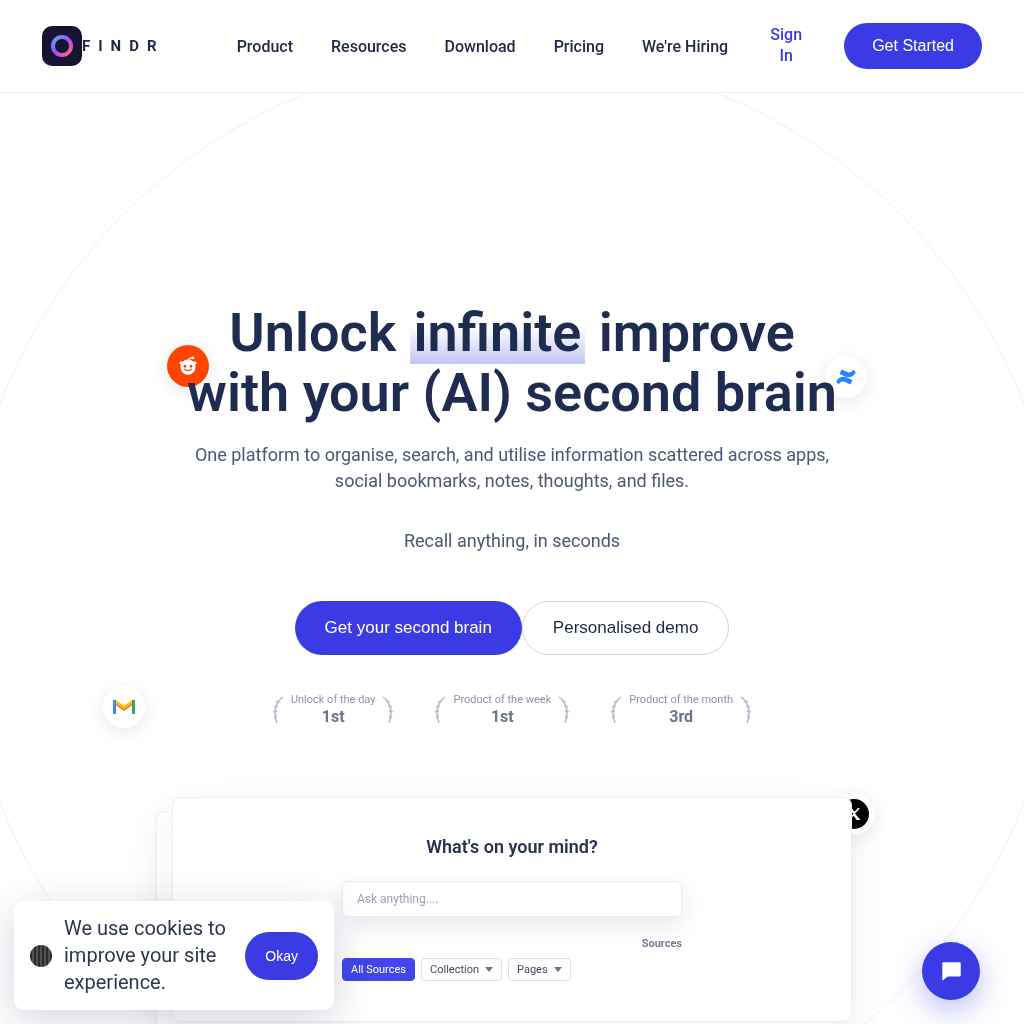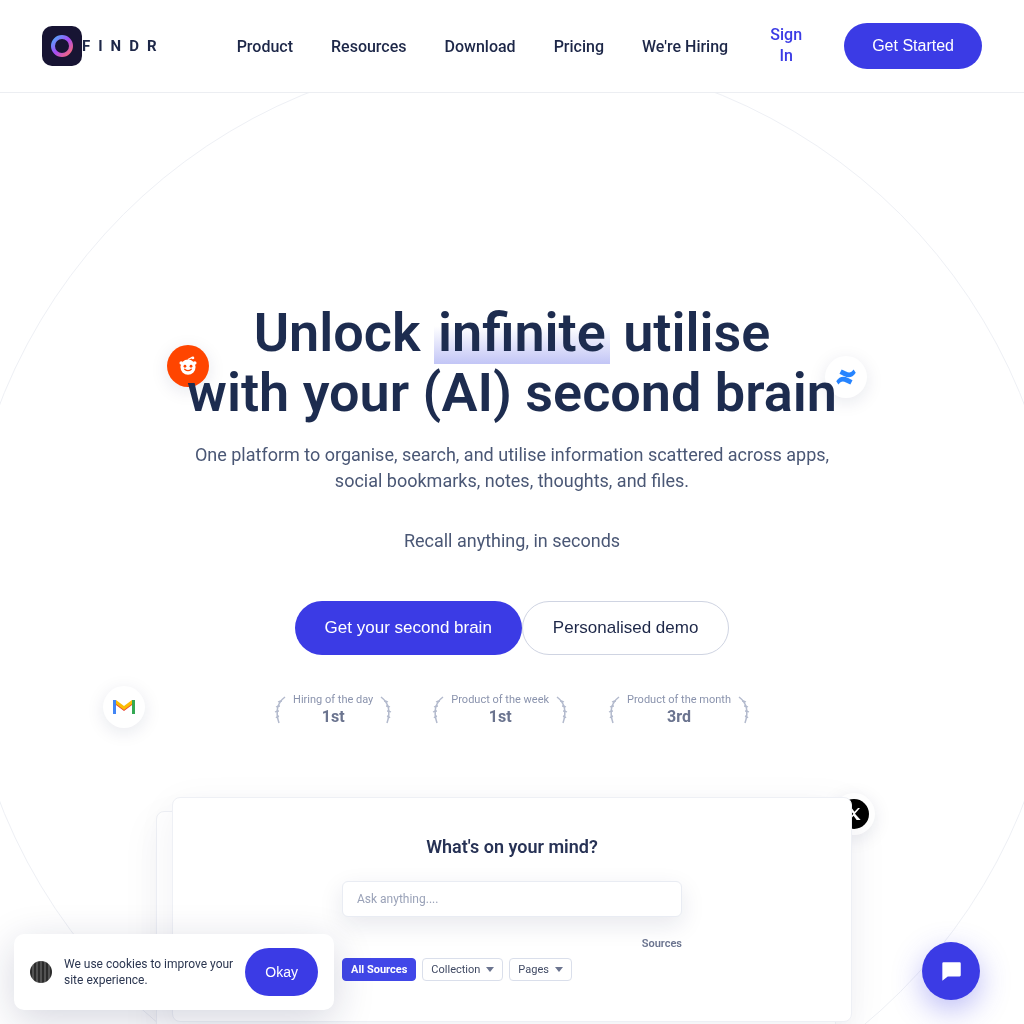--- a/index.html
+++ b/index.html
@@ -219,21 +219,21 @@
   .chips { margin-top:8px; display:flex; gap:6px; }
   .chip {
     border:1px solid #dadfeb;
     border-radius:4px;
     padding:4px 8px;
     font-size:11px;
     color:#404a64;
     display:flex; align-items:center; gap:6px;
     background:#fff;
   }
-  .chip.primary { background:#4147e8; color:#fff; border-color:#4147e8;font-weight:bold; }
+  .chip.primary { background:#4147e8; color:#fff; border-color:#4147e8; }
   .chev-down {
     width:0;height:0;border-left:4px solid transparent;border-right:4px solid transparent;border-top:5px solid #6b748f;
   }
 
   
   .cookie {
     position: absolute;
     left: 14px; bottom: 14px;
     width: 320px;
     background:#fff;
@@ -243,21 +243,21 @@
     display:flex;
     align-items:center;
     gap:12px;
     z-index:50;
   }
   .cookie-icon {
     width:22px;height:22px;border-radius:50%;
     background: repeating-linear-gradient(90deg,#2b2b2b,#2b2b2b 2px,#525252 2px,#525252 4px);
     flex:none;
   }
-  .cookie-text { font-size:12px; color:#2b3650; line-height:1.35; }
+  .cookie-text { font-size:20px; color:#2b3650; line-height:1.35; }
   .cookie-btn {
     background:#3b3be5;color:#fff;border:none;border-radius:999px;
     padding:16px 20px;font-size:14px;cursor:pointer;flex:none;
   }
 
   
   .chat-fab {
     position:absolute; right:44px; bottom:24px;
     width:58px;height:58px;border-radius:50%;
     background:#3b3be5;
@@ -333,40 +333,40 @@
 
   <div class="float-icon fi-x">
     <div class="x-inner">
       <svg width="16" height="16" viewBox="0 0 24 24" fill="#fff">
         <path d="M18 3h3l-7.5 8.6L22 21h-6l-4.7-6.2L5.8 21H3l8-9.2L2.5 3h6l4.2 5.6z"></path>
       </svg>
     </div>
   </div>
 
   <h1 class="hero-title">
-    <span>Unlock </span><span class="hl">infinite</span><span> utilise</span><br>
+    <span>Unlock </span><span class="hl">infinite</span><span> improve</span><br>
     <span>with your (AI) second brain</span>
   </h1>
 
   <p class="hero-sub">One platform to organise, search, and utilise information scattered across apps, social bookmarks, notes, thoughts, and files.</p>
   <p class="hero-sub2">Recall anything, in seconds</p>
 
   <div class="hero-ctas">
     <button class="btn-cta-primary">Get your second brain</button>
     <button class="btn-cta-secondary">Personalised demo</button>
   </div>
 
   <div class="awards">
     <div class="award">
       <svg class="laurel" viewBox="0 0 16 30">
           <path d="M14 2C6 8 4 16 8 28" stroke="#b3bacd" stroke-width="1.5" fill="none"></path>
           <path d="M11 6c-2 0-4 1-4 1M9 11c-2 0-4 1-4 1M8 16c-2 0-4 1-4 1M8 21c-2 .5-3 2-3 2" stroke="#b3bacd" stroke-width="1.3" fill="none"></path>
         </svg>
       <div class="center">
-        <div>Hiring of the day</div>
+        <div>Unlock of the day</div>
         <div class="rank">1st</div>
       </div>
       <svg class="laurel" viewBox="0 0 16 30" style="transform:scaleX(-1)">
           <path d="M14 2C6 8 4 16 8 28" stroke="#b3bacd" stroke-width="1.5" fill="none"></path>
           <path d="M11 6c-2 0-4 1-4 1M9 11c-2 0-4 1-4 1M8 16c-2 0-4 1-4 1M8 21c-2 .5-3 2-3 2" stroke="#b3bacd" stroke-width="1.3" fill="none"></path>
         </svg>
     </div>
     <div class="award">
       <svg class="laurel" viewBox="0 0 16 30">
           <path d="M14 2C6 8 4 16 8 28" stroke="#b3bacd" stroke-width="1.5" fill="none"></path>

